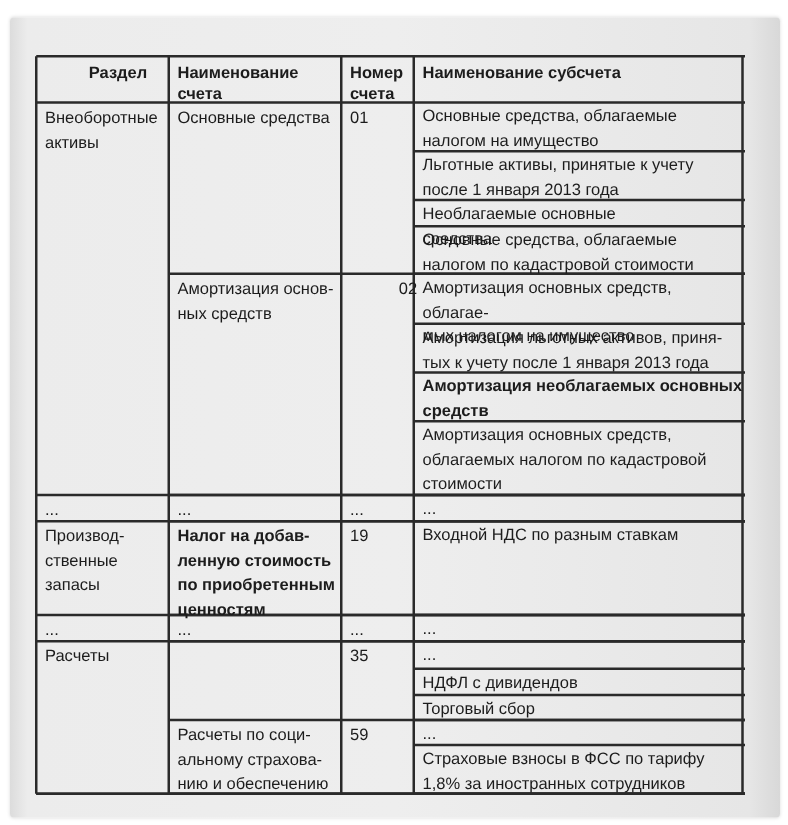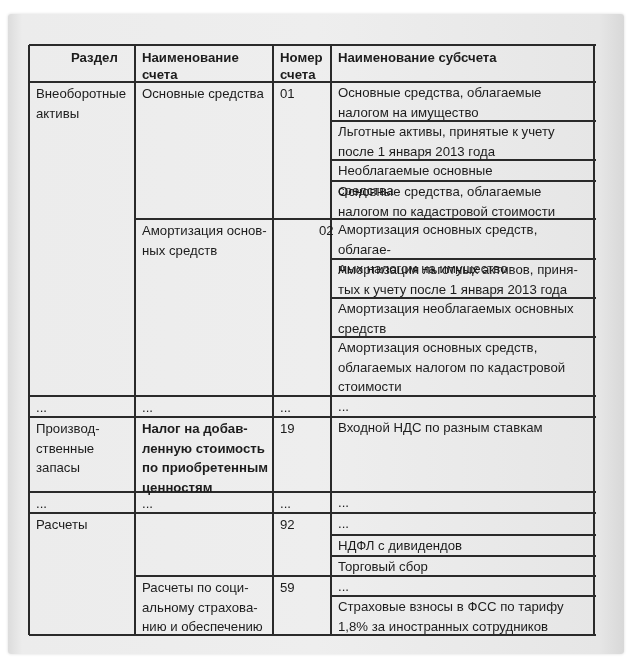--- a/index.html
+++ b/index.html
@@ -54,21 +54,21 @@
     <div class="cell" style="left: 107px; width: 136px; top: 176px;">Амортизация основ-
 ных средств</div>
     <div class="cell" style="left: 245px; width: 56px; top: 176px; padding-left: 45px;">02</div>
     <div class="line-h" style="left: 302px; width: 265px; top: 213px;"></div>
     <div class="cell" style="left: 303px; width: 261px; top: 175px;">Амортизация основных средств, облагае-
 мых налогом на имущество</div>
     <div class="line-h" style="left: 302px; width: 265px; top: 252px;"></div>
     <div class="cell" style="left: 303px; width: 261px; top: 215px;">Амортизация льготных активов, приня-
 тых к учету после 1 января 2013 года</div>
     <div class="line-h" style="left: 302px; width: 265px; top: 291px;"></div>
-    <div class="cell" style="left: 303px; width: 276px; top: 254px;">Амортизация необлагаемых основных
+    <div class="cell" style="left: 303px; width: 276px; top: 254px; font-weight: bold;">Амортизация необлагаемых основных
 средств</div>
     <div class="line-h" style="left: 302px; width: 265px; top: 350px;"></div>
     <div class="cell" style="left: 303px; width: 261px; top: 293px;">Амортизация основных средств,
 облагаемых налогом по кадастровой
 стоимости</div>
     <div class="line-h" style="left: 0px; width: 567px; top: 371px;"></div>
     <div class="cell" style="left: 1px; width: 104px; top: 353px;">...</div>
     <div class="line-h" style="left: 106px; width: 461px; top: 371px;"></div>
     <div class="cell" style="left: 107px; width: 136px; top: 353px;">...</div>
     <div class="cell" style="left: 245px; width: 56px; top: 353px;">...</div>
@@ -89,21 +89,21 @@
     <div class="line-h" style="left: 0px; width: 567px; top: 467px;"></div>
     <div class="cell" style="left: 1px; width: 104px; top: 449px;">...</div>
     <div class="line-h" style="left: 106px; width: 461px; top: 467px;"></div>
     <div class="cell" style="left: 107px; width: 136px; top: 449px;">...</div>
     <div class="cell" style="left: 245px; width: 56px; top: 449px;">...</div>
     <div class="line-h" style="left: 302px; width: 265px; top: 467px;"></div>
     <div class="cell" style="left: 303px; width: 261px; top: 448px;">...</div>
     <div class="line-h" style="left: 0px; width: 567px; top: 589px;"></div>
     <div class="cell" style="left: 1px; width: 104px; top: 470px;">Расчеты</div>
     <div class="line-h" style="left: 106px; width: 461px; top: 530px;"></div>
-    <div class="cell" style="left: 245px; width: 56px; top: 470px;">92</div>
+    <div class="cell" style="left: 245px; width: 56px; top: 470px;">35</div>
     <div class="line-h" style="left: 302px; width: 265px; top: 489px;"></div>
     <div class="cell" style="left: 303px; width: 261px; top: 469px;">...</div>
     <div class="line-h" style="left: 302px; width: 265px; top: 510px;"></div>
     <div class="cell" style="left: 303px; width: 261px; top: 491px;">НДФЛ с дивидендов</div>
     <div class="line-h" style="left: 302px; width: 265px; top: 530px;"></div>
     <div class="cell" style="left: 303px; width: 261px; top: 512px;">Торговый сбор</div>
     <div class="line-h" style="left: 106px; width: 461px; top: 589px;"></div>
     <div class="cell" style="left: 107px; width: 136px; top: 533px;">Расчеты по соци-
 альному страхова-
 нию и обеспечению</div>

